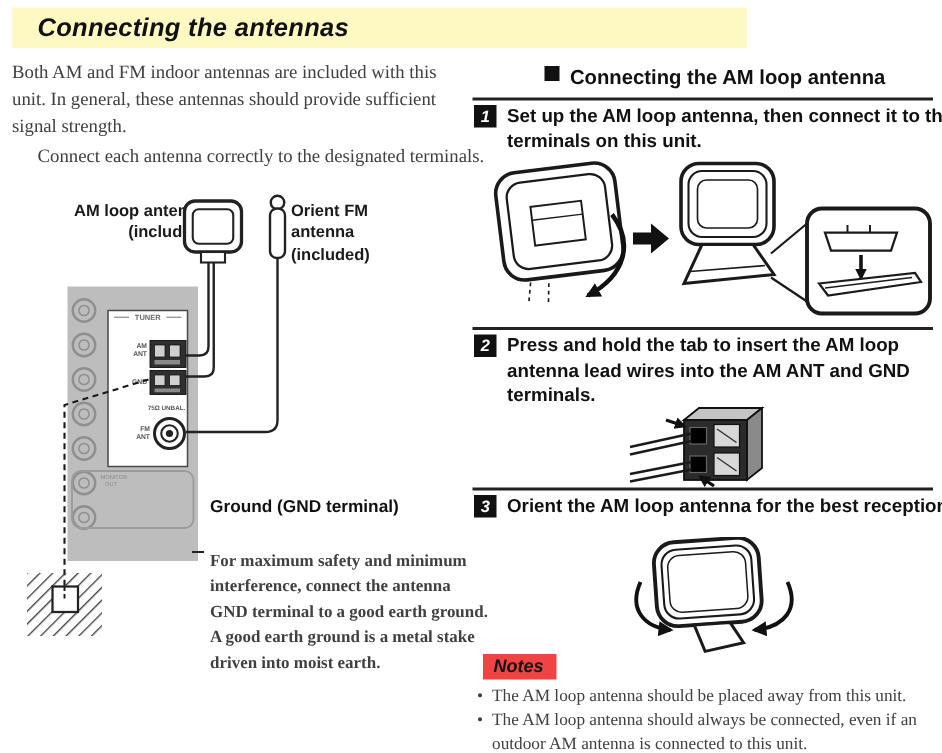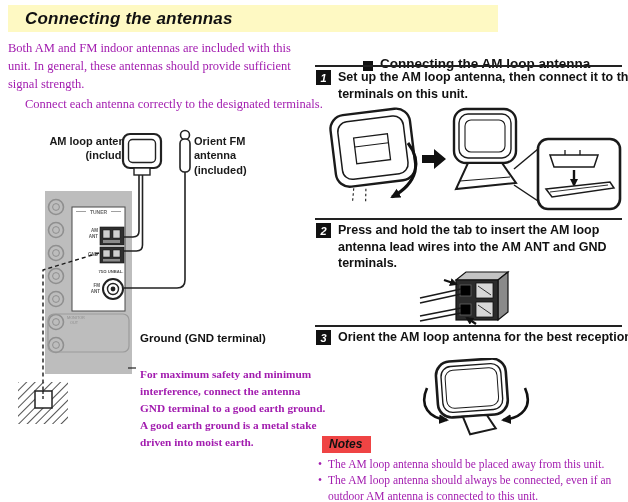--- a/index.html
+++ b/index.html
@@ -5,34 +5,34 @@
   html,body{margin:0;padding:0;}
   body{background:#ffffff;font-family:"Liberation Sans",sans-serif;}
   .page{position:relative;width:628px;height:502px;background:#ffffff;overflow:hidden;}
   .abs{position:absolute;}
 
   
   .title-bar{left:8px;top:5px;width:490px;height:27px;background:#fef9c3;display:flex;align-items:center;}
   .title-bar span{font-size:17px;font-weight:bold;font-style:italic;color:#111;padding-left:17px;letter-spacing:0.2px;}
 
   
-  .serif{font-family:"Liberation Serif",serif;color:#a21caf;}
+  .serif{font-family:"Liberation Serif",serif;color:#404040;}
   .intro-p{left:8px;width:303px;font-size:12.5px;line-height:1.42;}
 
   
   .diag-label{font-size:11px;font-weight:bold;color:#1a1a1a;line-height:1.3;}
   .am-label{left:28px;top:134px;width:110px;text-align:right;}
   .fm-label{left:194px;top:134px;width:90px;text-align:left;}
 
   
   .ground-head{left:140px;top:332px;width:185px;font-size:11.5px;font-weight:bold;color:#111;}
   .ground-body{left:140px;top:366px;width:186px;font-size:11.3px;line-height:1.5;font-weight:bold;}
 
   
-  .section-head{left:315px;top:56px;display:flex;align-items:flex-end;gap:7px;padding-left:48px;}
+  .section-head{left:315px;top:44px;display:flex;align-items:flex-start;gap:7px;padding-left:48px;}
   .section-head .sq{width:10px;height:10px;background:#111;flex:0 0 auto;}
   .section-head span.txt{font-size:13.5px;font-weight:bold;color:#111;}
   .rule{height:2px;background:#222;left:315px;width:307px;}
   .step-num{width:15px;height:15px;background:#111;color:#fff;font-size:11px;font-weight:bold;font-style:italic;display:flex;align-items:center;justify-content:center;}
   .step-text{left:338px;width:300px;font-size:12.5px;font-weight:bold;color:#111;line-height:1.32;}
 
   
   .notes-label{left:322px;top:436px;background:#ef4444;padding:1px 9px 2px 7px;font-size:12px;font-weight:bold;font-style:italic;color:#111;}
   .notes-list{left:318px;top:456px;width:308px;font-size:11.5px;line-height:1.4;}
   .notes-list .item{display:flex;gap:6px;}

